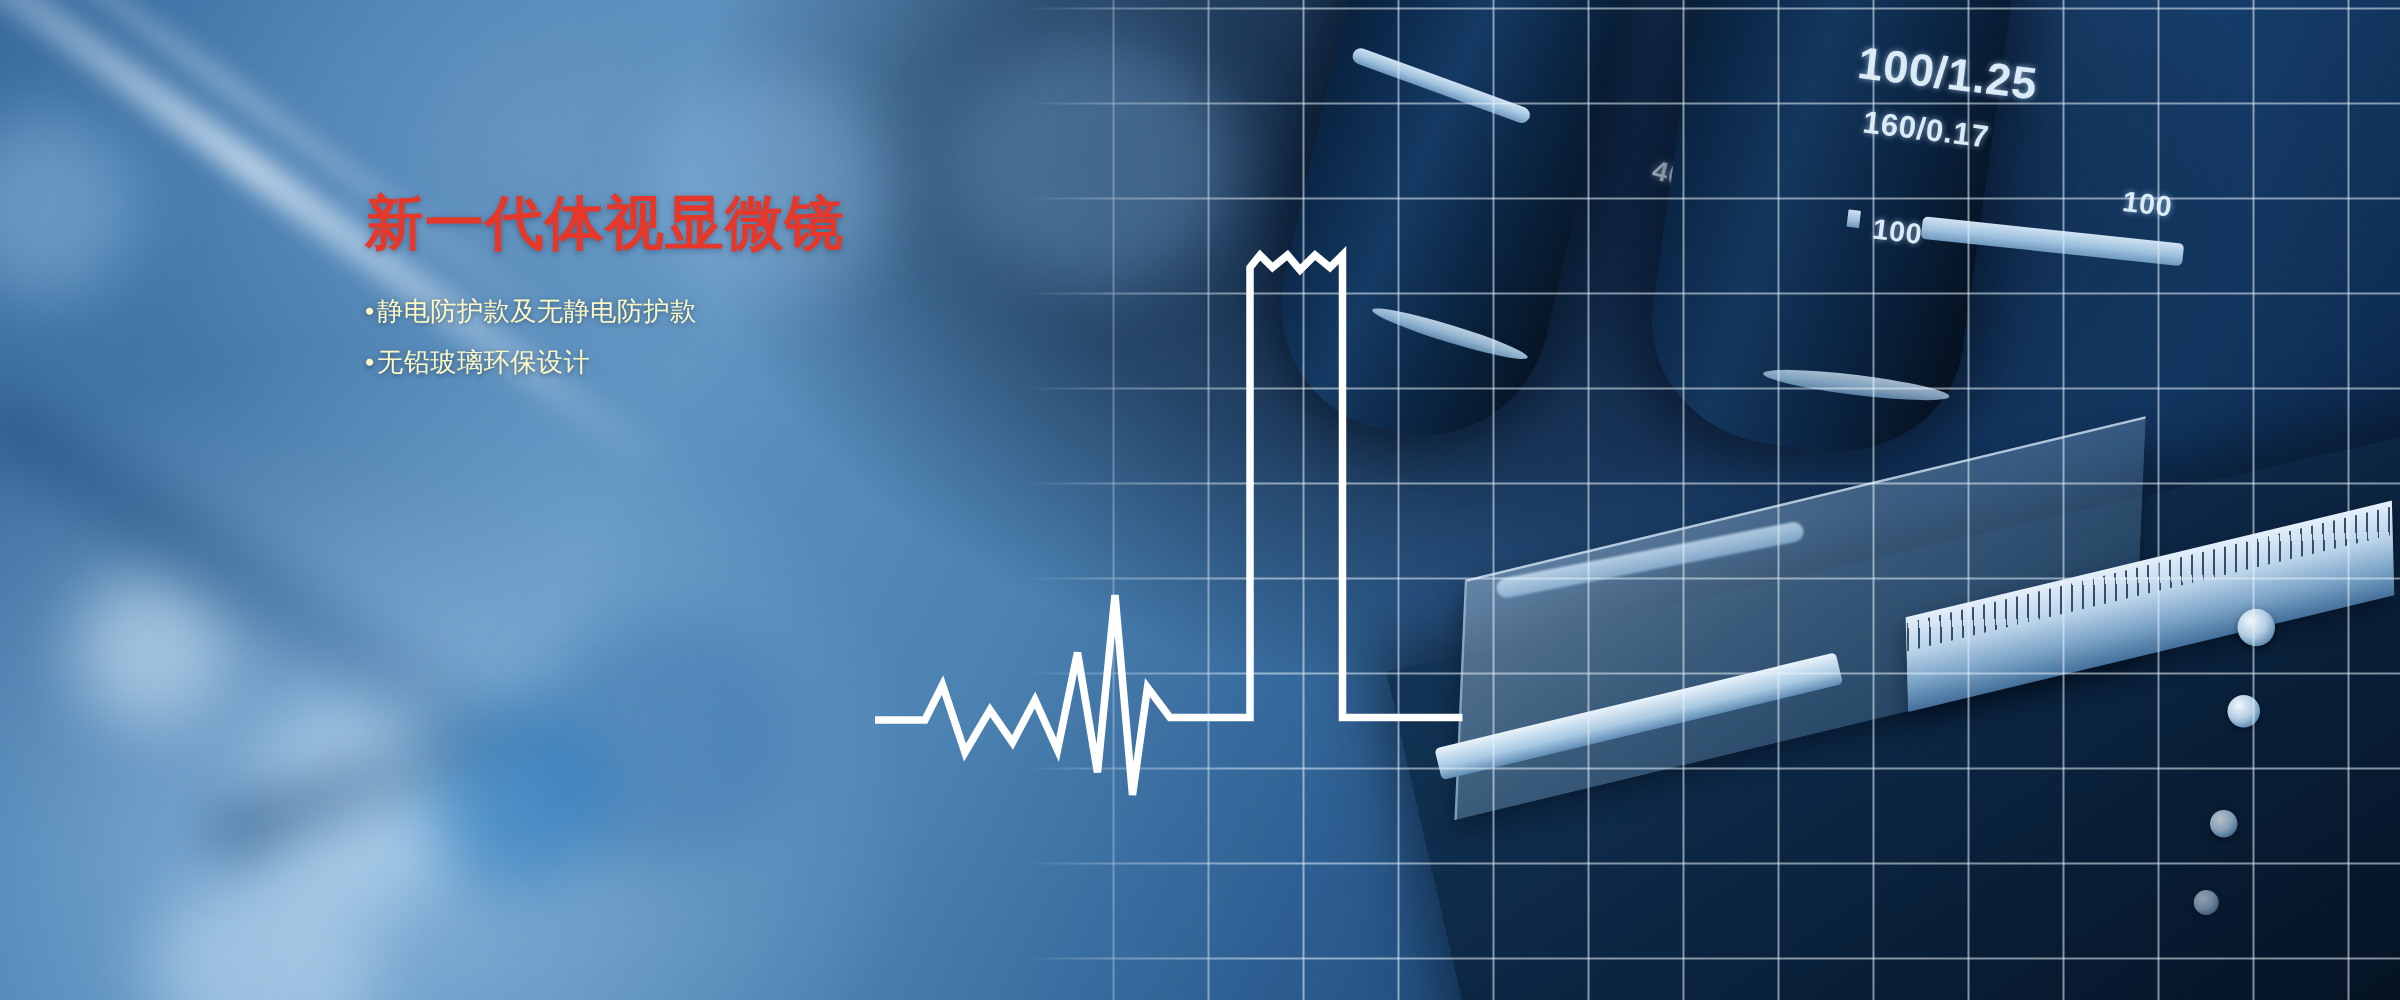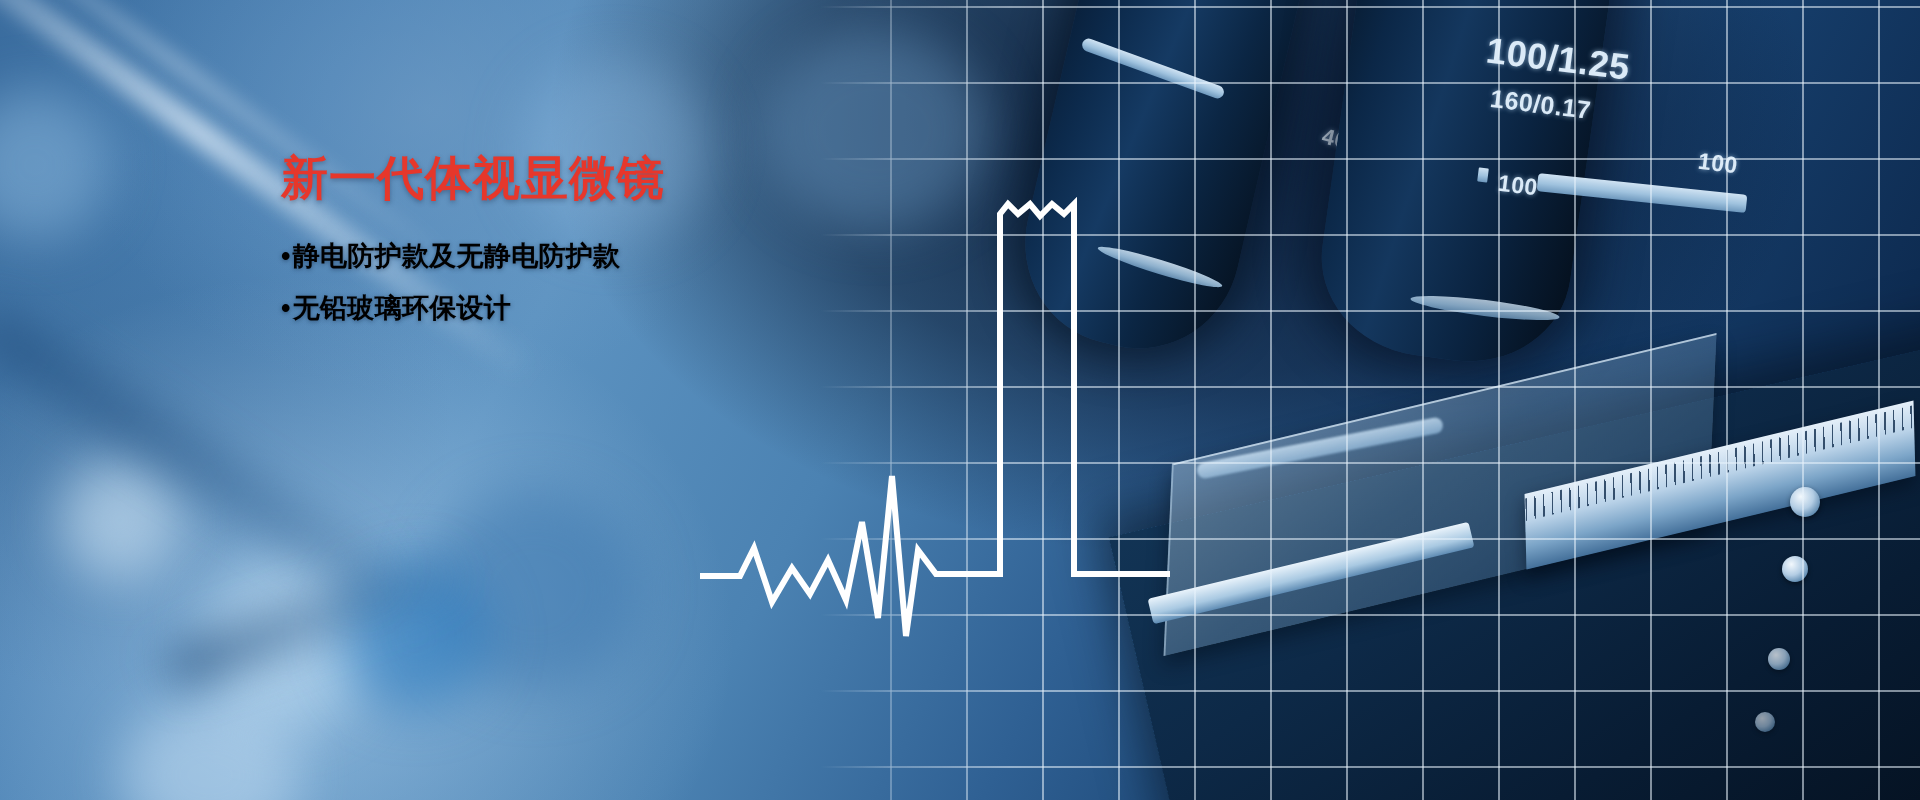--- a/index.html
+++ b/index.html
@@ -108,31 +108,31 @@
     background-position:-6px 6px;
     -webkit-mask-image:linear-gradient(to right, rgba(0,0,0,0) 0px, rgba(0,0,0,.55) 70px, rgba(0,0,0,1) 190px, rgba(0,0,0,1) 100%);
     mask-image:linear-gradient(to right, rgba(0,0,0,0) 0px, rgba(0,0,0,.55) 70px, rgba(0,0,0,1) 190px, rgba(0,0,0,1) 100%);
     pointer-events:none;
   }
 
   
   .wave{ position:absolute; left:700px; top:170px; width:760px; height:470px; pointer-events:none; }
 
   
-  .copy{ position:absolute; left:281px; top:152px; width:640px; }
+  .copy{ position:absolute; left:292px; top:152px; width:640px; }
   .title{
     color:#e6372b;
     font-size:47px; font-weight:700; letter-spacing:1px; line-height:1.1;
     text-shadow:0 2px 5px rgba(20,40,70,0.38);
     margin-bottom:26px;
   }
   .bullets{ list-style:none; }
   .bullets li{
-    color:#000000;
-    font-size:27px; font-weight:700; line-height:1.95;
+    color:#fef9c3;
+    font-size:21px; font-weight:400; line-height:1.95;
     letter-spacing:0.3px;
     text-shadow:0 1px 4px rgba(18,42,74,0.55);
     white-space:nowrap;
   }
   .bullets li .dot{ margin-right:2px; }
 </style>
 </head>
 <body>
 
 <div class="banner">

